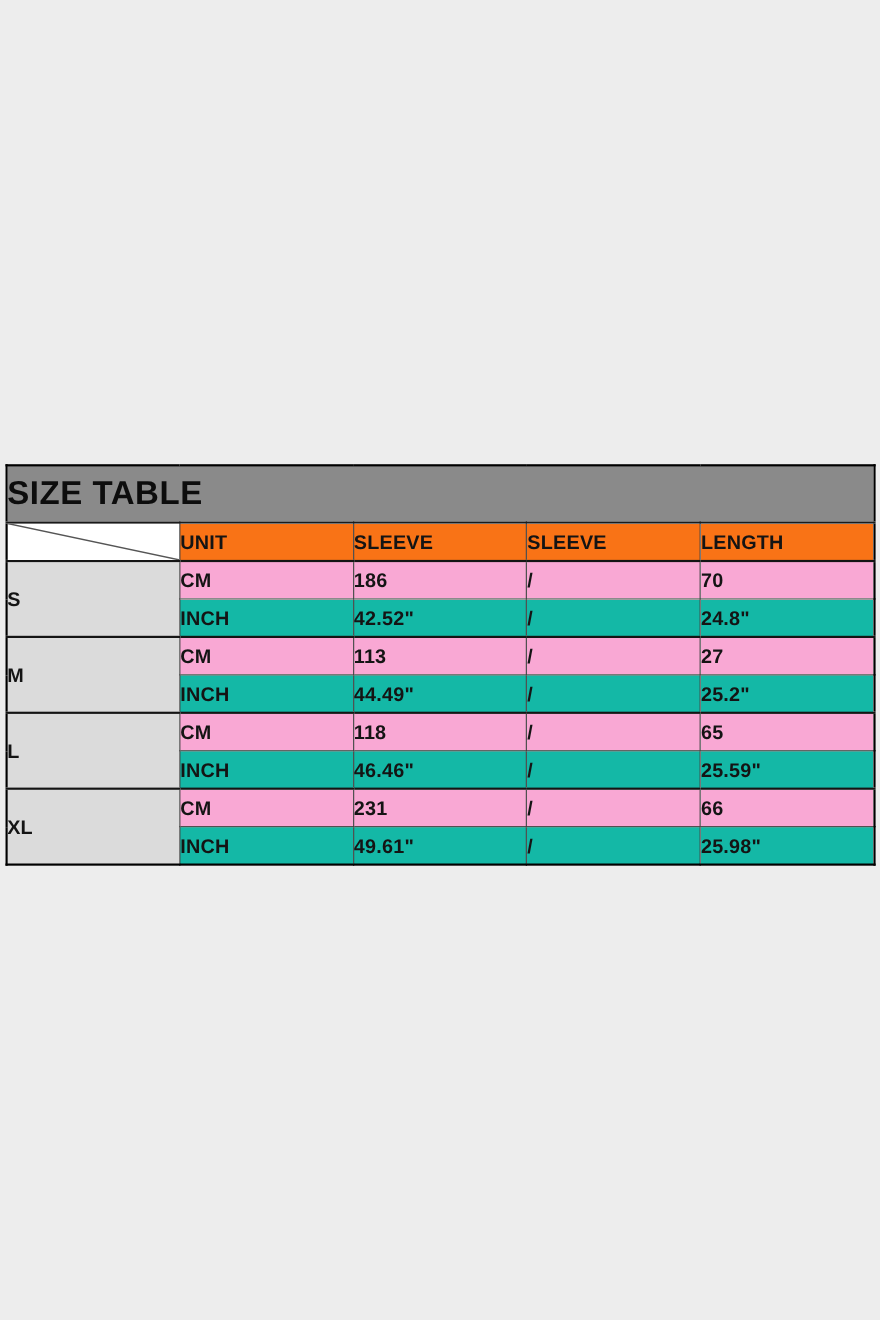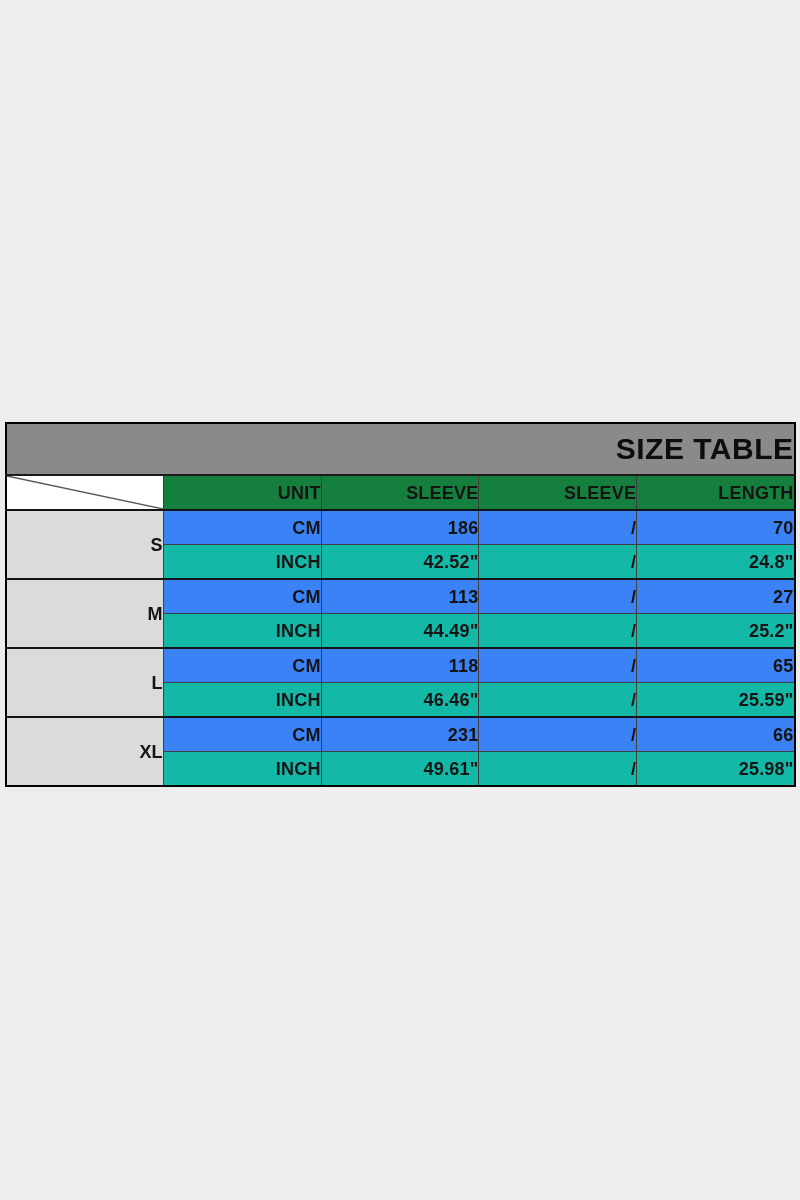--- a/index.html
+++ b/index.html
@@ -25,55 +25,55 @@
     margin: 0 auto;
     border-collapse: collapse;
     table-layout: fixed;
     border: 2px solid #000000;
     background: #ffffff;
   }
   table.size-table col { width: 20%; }
   table.size-table th,
   table.size-table td {
     border: 1px solid #3f3f3f;
-    text-align: right;
+    text-align: left;
     vertical-align: middle;
     padding: 0;
     font-weight: 700;
     font-size: 18px;
     line-height: 1;
     color: #141414;
     letter-spacing: 0.2px;
     overflow: hidden;
   }
   tr.title-row th {
     background: #8a8a8a;
     color: #0d0d0d;
     font-size: 30px;
     font-weight: 700;
     height: 50px;
     letter-spacing: 0.5px;
     border-bottom: 2px solid #1a1a1a;
   }
   tr.header-row th,
-  tr.header-row td { height: 33px; background: #15803d; }
+  tr.header-row td { height: 33px; background: #f97316; }
   tr.header-row td.diag {
     background: #ffffff;
     position: relative;
     padding: 0;
   }
   tr.header-row td.diag svg {
     position: absolute;
     top: 0; left: 0;
     width: 100%; height: 100%;
     display: block;
   }
   tr.data-row td, tr.data-row th { height: 33px; }
   th.size-cell { background: #dbdbdb; }
-  tr.row-cm td { background: #3b82f6; }
+  tr.row-cm td { background: #f9a8d4; }
   tr.row-inch td { background: #14b8a6; }
   tr.group-start td,
   tr.group-start th {
     border-top: 2px solid #141414;
   }
 </style>
 </head>
 <body>
 
 <div class="stage">

